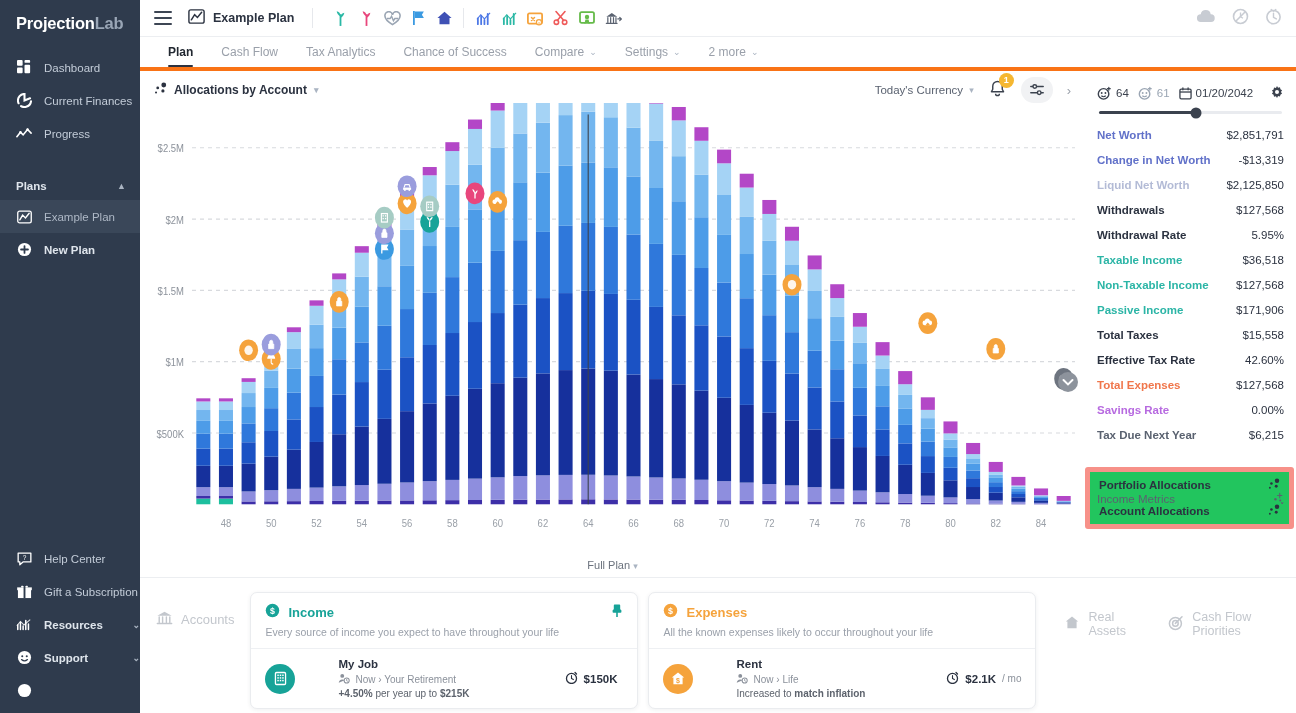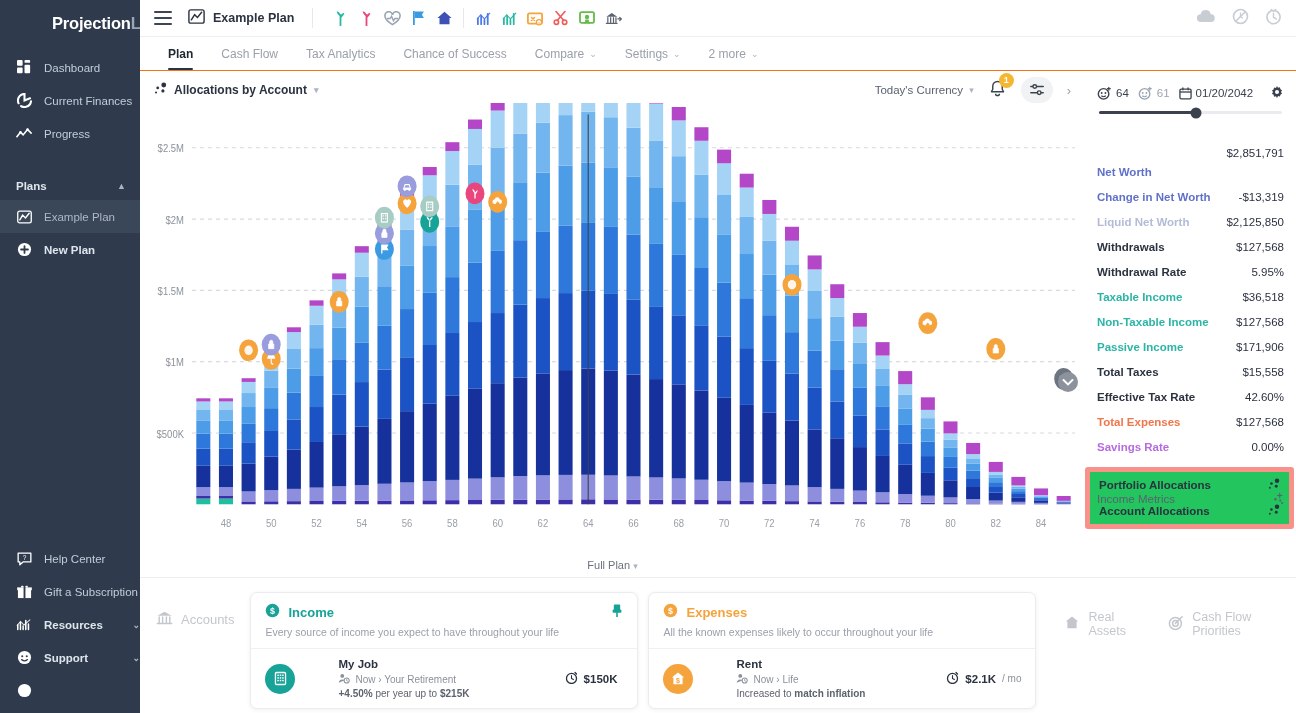--- a/index.html
+++ b/index.html
@@ -10,21 +10,21 @@
     overflow: hidden;
   }
   .app { display: flex; width: 1296px; height: 713px; }
 
   
   .sidebar {
     width: 140px; height: 713px; background: #2f3b4d; color: #cfd6e0;
     flex: 0 0 140px; position: relative; overflow: hidden;
   }
   .brand { padding: 14px 0 0 16px; font-size: 16.5px; font-weight: bold; letter-spacing:-0.2px;}
-  .brand .b1 { color: #ffffff; margin-left: 36px; }
+  .brand .b1 { color: #ffffff; }
   .brand .b2 { color: #9aa6b6; }
   .nav { margin-top: 18px; }
   .nav-item {
     display: flex; align-items: center; gap: 12px;
     padding: 8px 0 8px 16px; font-size: 11.5px; color: #c3ccd8; cursor: pointer;
     height: 33px;
   }
   .nav-item.active { background: #3a4759; color: #aeb8c6; }
   .nav-item .ico { width: 16px; height: 16px; display:flex; align-items:center; justify-content:center; flex:0 0 16px;}
   .nav-section {
@@ -47,21 +47,21 @@
   .hamburger { width: 18px; height: 14px; display:flex; flex-direction:column; justify-content:space-between; cursor:pointer; margin-right:16px;}
   .hamburger span { display:block; height:2px; background:#3d4654; border-radius:1px;}
   .plan-chip { display:flex; align-items:center; gap:8px; font-size:12.5px; font-weight:bold; color:#2b3240; padding-right:14px;}
   .vline { width:1px; height:20px; background:#e6e8ec; margin:0 4px;}
   .tb-icons { display:flex; align-items:center; gap:4px; padding-left: 12px;}
   .tb-ico { width:22px; height:22px; display:flex; align-items:center; justify-content:center; cursor:pointer; font-size:14px;}
   .topbar-right { margin-left:auto; display:flex; align-items:center; gap:16px; color:#b9bfc8;}
 
   .tabs {
     height: 34px; display:flex; align-items:stretch; gap: 0;
-    border-bottom: 1px solid #f97316; padding: 0 14px; background:#fff; font-size: 12px;
+    border-bottom: 4px solid #f97316; padding: 0 14px; background:#fff; font-size: 12px;
   }
   .tab {
     display:flex; align-items:center; padding: 0 14px; color:#9aa0aa; cursor:pointer; position:relative;
     gap:5px;
   }
   .tab.active { color:#222831; font-weight:bold; }
   .tab.active::after {
     content:""; position:absolute; left:14px; right:14px; bottom:0; height:2.5px; background:#2b3240; border-radius:2px;
   }
 
@@ -972,21 +972,21 @@
             </span>
           </div>
           <div class="track">
             <div class="fill"></div>
             <div class="knob"></div>
           </div>
         </div>
 
         <div class="mlist" id="metric-list">
             <div class="mrow">
-              <span class="lbl" style="color: rgb(97, 113, 201); margin-top: 37px;">Net Worth</span>
+              <span class="lbl" style="color: rgb(97, 113, 201);">Net Worth</span>
               <span class="val">$2,851,791</span>
             </div>
             <div class="mrow">
               <span class="lbl" style="color: rgb(97, 113, 201);">Change in Net Worth</span>
               <span class="val">-$13,319</span>
             </div>
             <div class="mrow">
               <span class="lbl" style="color: rgb(179, 187, 214);">Liquid Net Worth</span>
               <span class="val">$2,125,850</span>
             </div>

